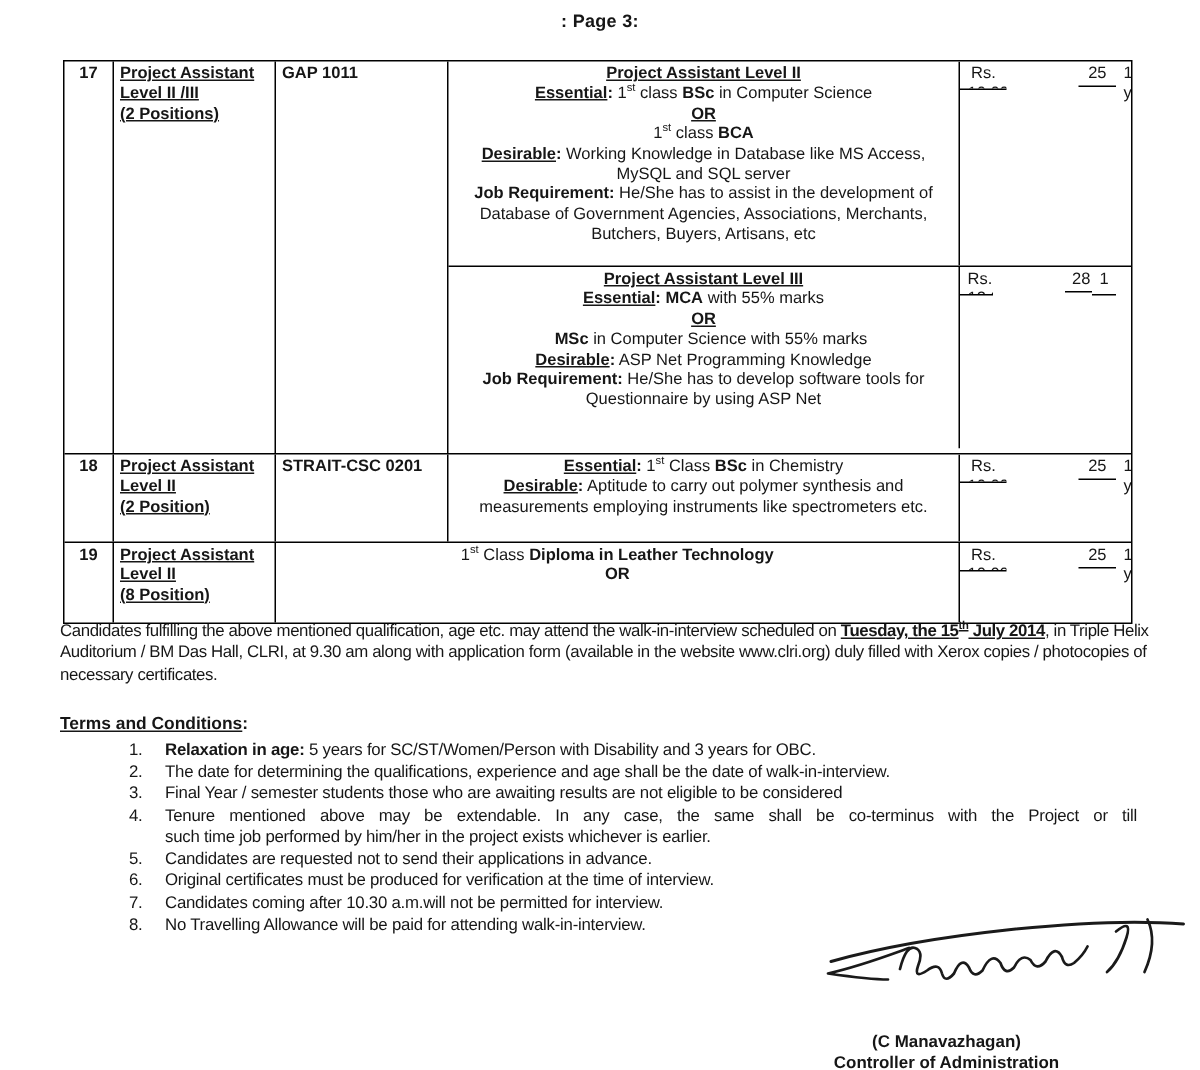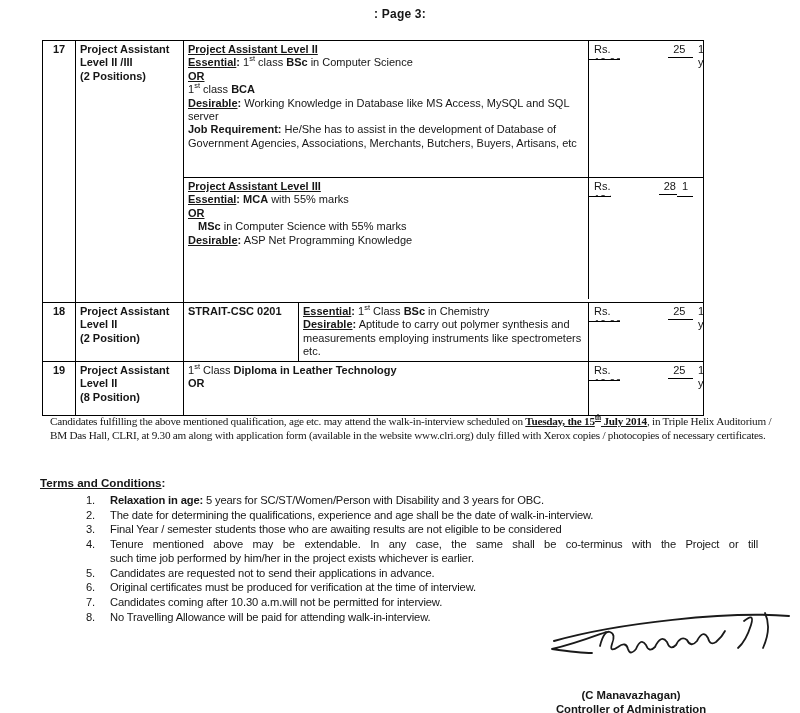--- a/index.html
+++ b/index.html
@@ -6,44 +6,44 @@
   body{
     width:800px;height:713px;background:#ffffff;color:#161616;
     font-family:"Liberation Sans",sans-serif;position:relative;overflow:hidden;
   }
   .page-header{
     position:absolute;top:7px;left:0;width:800px;text-align:center;
     font-size:12px;font-weight:bold;letter-spacing:.2px;
   }
   
   .tbl{
-    position:absolute;left:42px;top:40px;width:662px;
+    position:absolute;left:42px;top:40px;width:713px;
     border:1.6px solid #000;box-sizing:border-box;
     font-size:11px;line-height:13.4px;
   }
   .trow{display:flex;box-sizing:border-box;}
   .trow + .trow{border-top:1.4px solid #000;}
   .c{box-sizing:border-box;padding:2px 4px 0 4px;}
   .c1{width:33px;text-align:center;border-right:1.4px solid #000;font-weight:bold;}
-  .c2{width:108px;border-right:1.4px solid #000;font-weight:bold;}
+  .c2{width:108px;border-right:1.4px solid #000;font-weight:bold;text-decoration:underline;}
   .c3{width:115px;border-right:1.4px solid #000;font-weight:bold;}
   .c4wrap{flex:1;display:flex;flex-direction:column;box-sizing:border-box;}
-  .subrow{display:flex;box-sizing:border-box;overflow:hidden;}
+  .subrow{display:flex;box-sizing:border-box;overflow:hidden;text-align:center;}
   .subrow + .subrow{border-top:1.4px solid #000;}
   .c4{flex:1;border-right:1.4px solid #000;overflow:hidden;}
   .c5{width:114px;display:flex;flex-direction:row;box-sizing:border-box;flex:none;}
   .c5cell{box-sizing:border-box;padding:2px 5px 0 5px;height:19px;overflow:hidden;}
   .c5cell.sm{height:17px;margin-left:48px;}
   .c5cell.bb{border-bottom:1.3px solid #000;}
   .c5cell.grow{flex:1;height:auto;}
   sup{font-size:7.5px;line-height:0;}
   
   .para{
-    position:absolute;left:50px;top:414px;width:726px;
-    font-size:11.2px;line-height:14.4px;letter-spacing:-0.25px;font-family:Liberation Serif, serif;
+    position:absolute;left:40px;top:414px;width:726px;
+    font-size:11.2px;line-height:14.4px;letter-spacing:-0.25px;
   }
   .theading{position:absolute;left:40px;top:476px;font-size:11.6px;font-weight:bold;text-align:right;}
   .terms{
     position:absolute;left:86px;top:494px;width:672px;
     font-size:11.2px;line-height:13.7px;letter-spacing:-0.15px;
   }
   .term{display:flex;margin-bottom:1px;}
   .tnum{width:24px;flex:none;}
   .ttext{flex:1;}
   .ttext.just div:not(:last-child){text-align:justify;text-align-last:justify;}
@@ -63,20 +63,21 @@
 
   <div class="tbl">
 
     <div class="trow" style="height:261px">
       <div class="c c1">17</div>
       <div class="c c2">
           <div>Project Assistant</div>
           <div>Level II /III</div>
           <div>(2 Positions)</div>
         </div>
+      <div class="c c3">GAP 1011</div>
       <div class="c4wrap">
         <div class="subrow" style="height:136px">
           <div class="c c4">
               <div><span style="font-weight: bold; text-decoration: underline;">Project Assistant Level II</span></div>
               <div><span style="font-weight: bold; text-decoration: underline;">Essential</span><span style="font-weight: bold;">:</span><span> 1</span><sup>st</sup><span> class </span><span style="font-weight: bold;">BSc</span><span> in Computer Science</span></div>
               <div><span style="font-weight: bold; text-decoration: underline;">OR</span></div>
               <div><span>1</span><sup>st</sup><span> class </span><span style="font-weight: bold;">BCA</span></div>
               <div><span style="font-weight: bold; text-decoration: underline;">Desirable</span><span style="font-weight: bold;">:</span><span> Working Knowledge in Database like MS Access, MySQL and SQL server</span></div>
               <div><span style="font-weight: bold;">Job Requirement:</span><span> He/She has to assist in the development of Database of Government Agencies, Associations, Merchants, Butchers, Buyers, Artisans, etc</span></div>
             </div>
@@ -86,20 +87,21 @@
             <div class="c5cell grow">1 year</div>
           </div>
         </div>
         <div class="subrow" style="height:122px">
           <div class="c c4">
               <div><span style="font-weight: bold; text-decoration: underline;">Project Assistant Level III</span></div>
               <div><span style="font-weight: bold; text-decoration: underline;">Essential</span><span style="font-weight: bold;">:</span><span> </span><span style="font-weight: bold;">MCA</span><span> with 55% marks</span></div>
               <div><span style="font-weight: bold; text-decoration: underline;">OR</span></div>
               <div><span style="font-weight: bold; padding-left: 10px;">MSc</span><span> in Computer Science with 55% marks</span></div>
               <div><span style="font-weight: bold; text-decoration: underline;">Desirable</span><span style="font-weight: bold;">:</span><span> ASP Net Programming Knowledge</span></div>
+              <div><span style="font-weight: bold;">Job Requirement:</span><span> He/She has to develop software tools for Questionnaire by using ASP Net</span></div>
             </div>
           <div class="c5">
             <div class="c5cell bb">Rs. 12,000/-</div>
             <div class="c5cell sm bb">28 years</div>
             <div class="c5cell bb">1 year</div>
             <div class="c5cell grow"></div>
           </div>
         </div>
       </div>
     </div>

